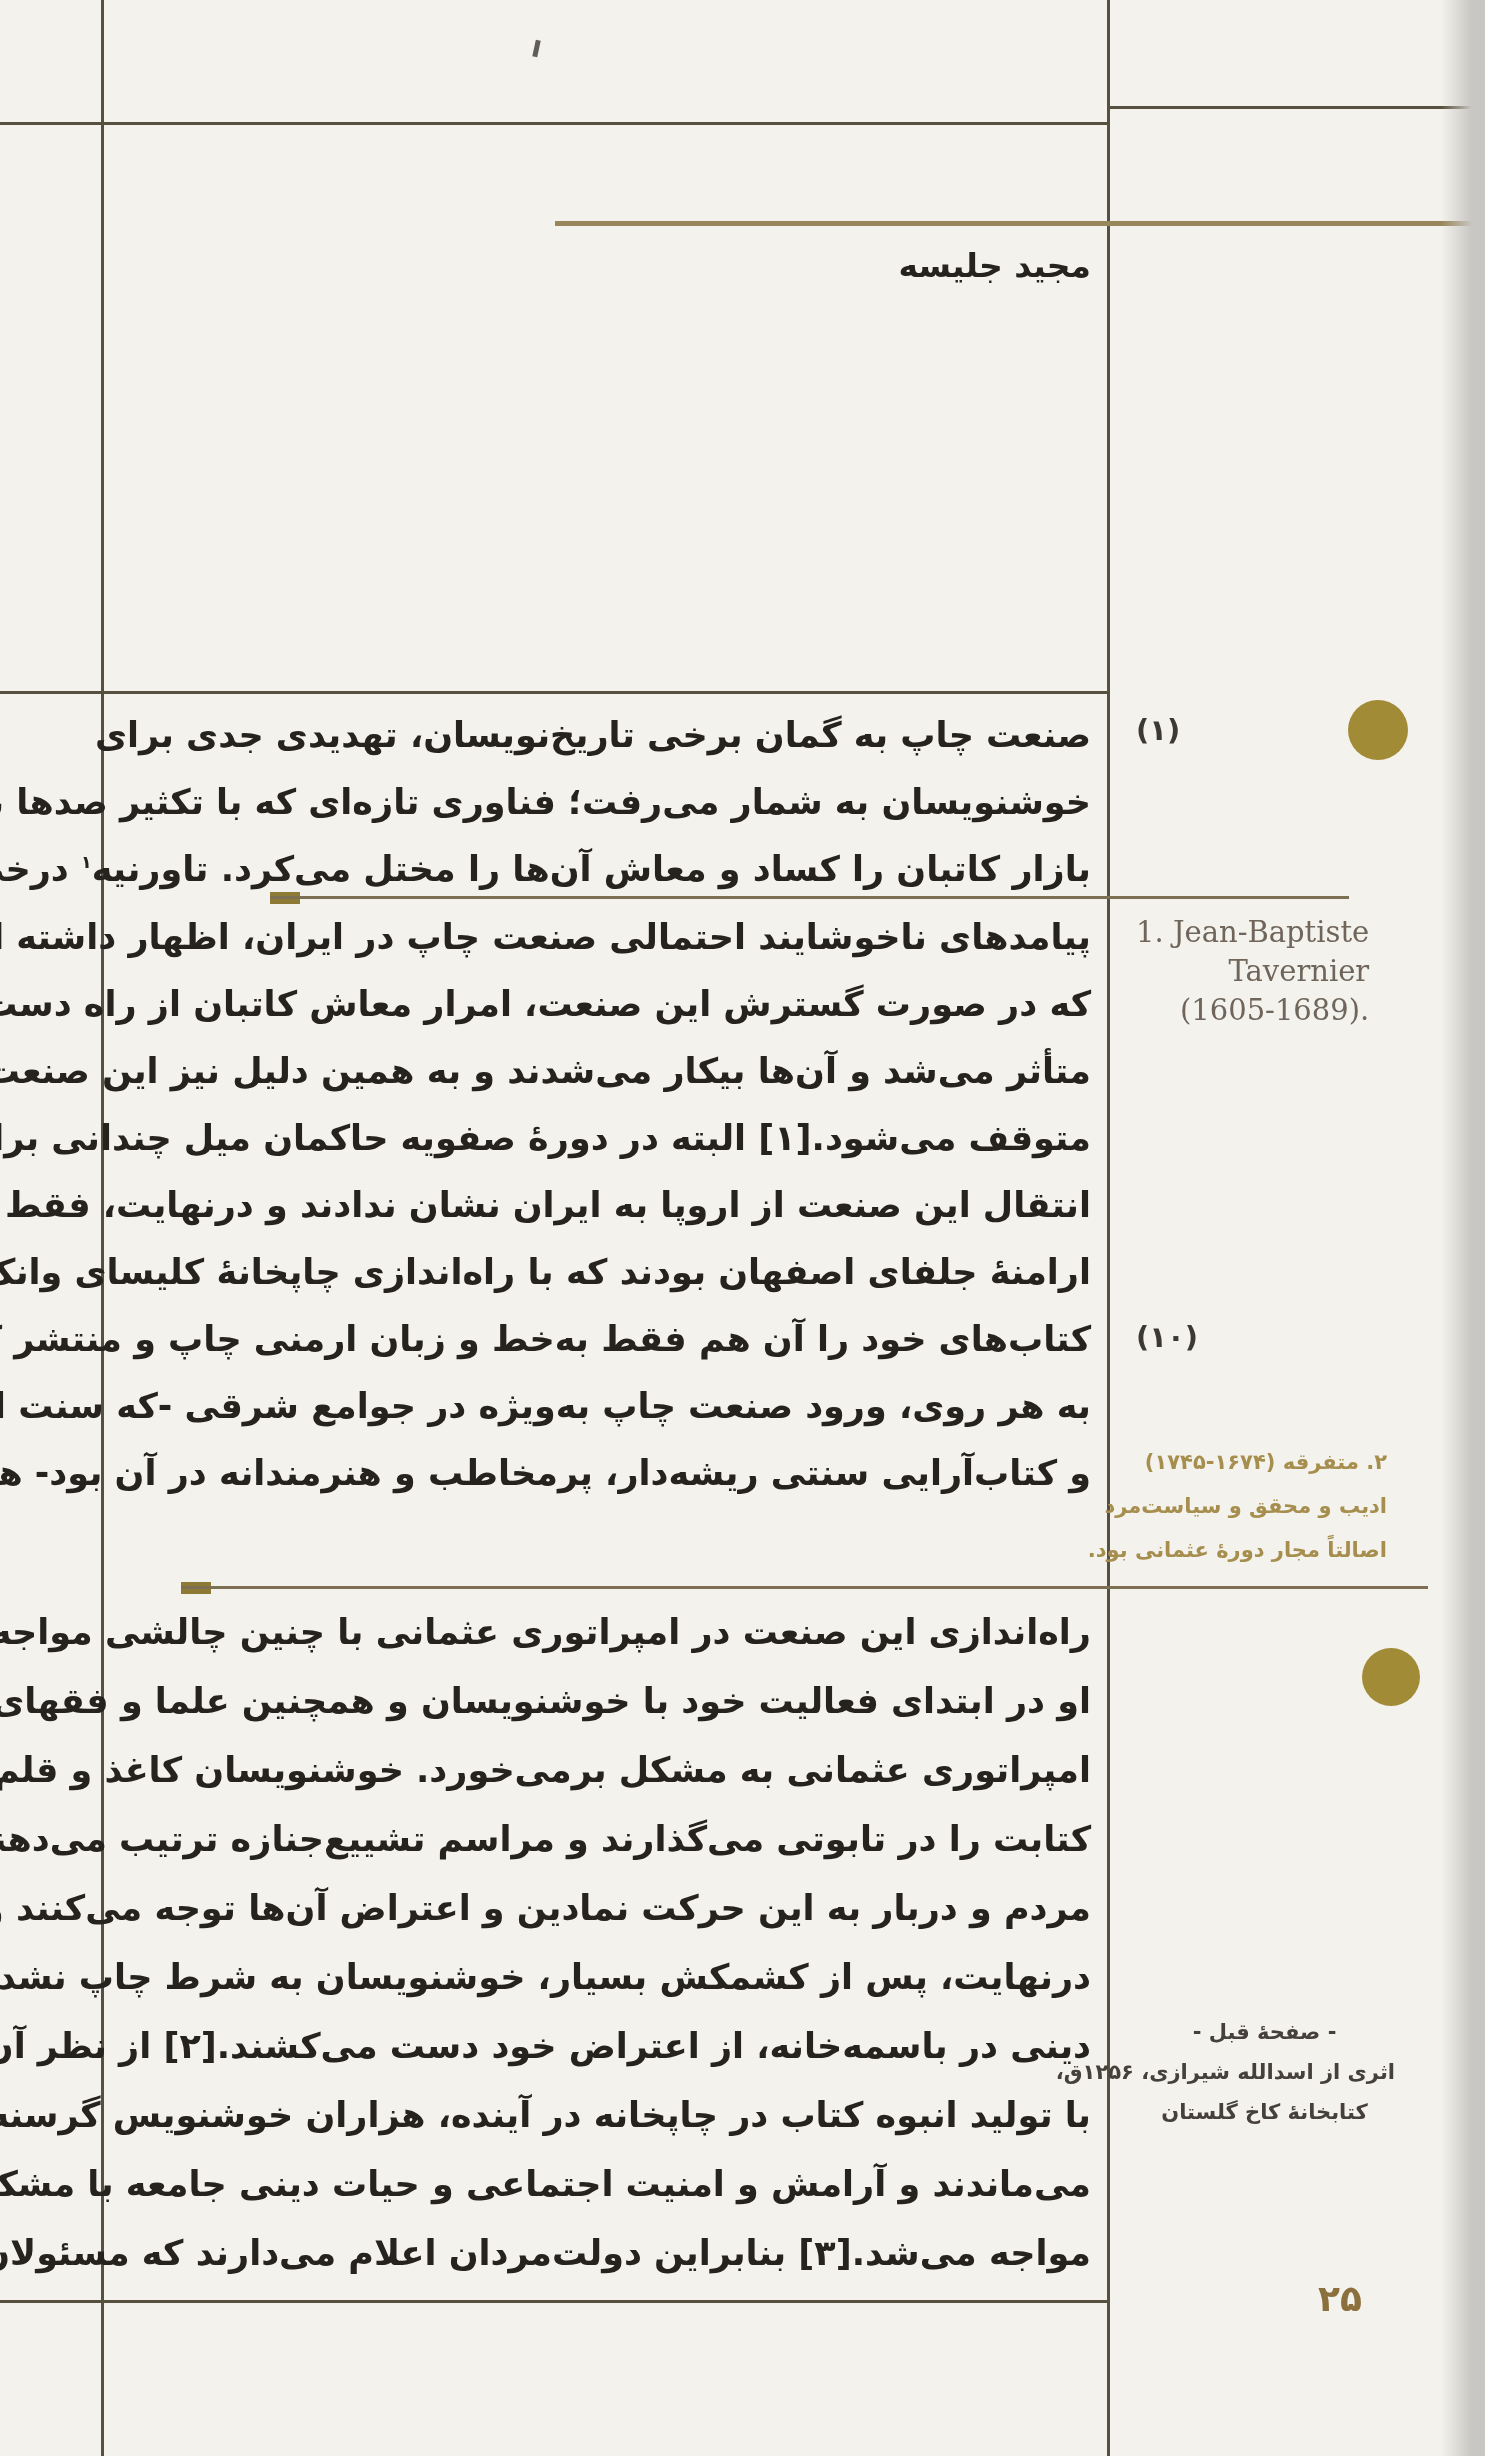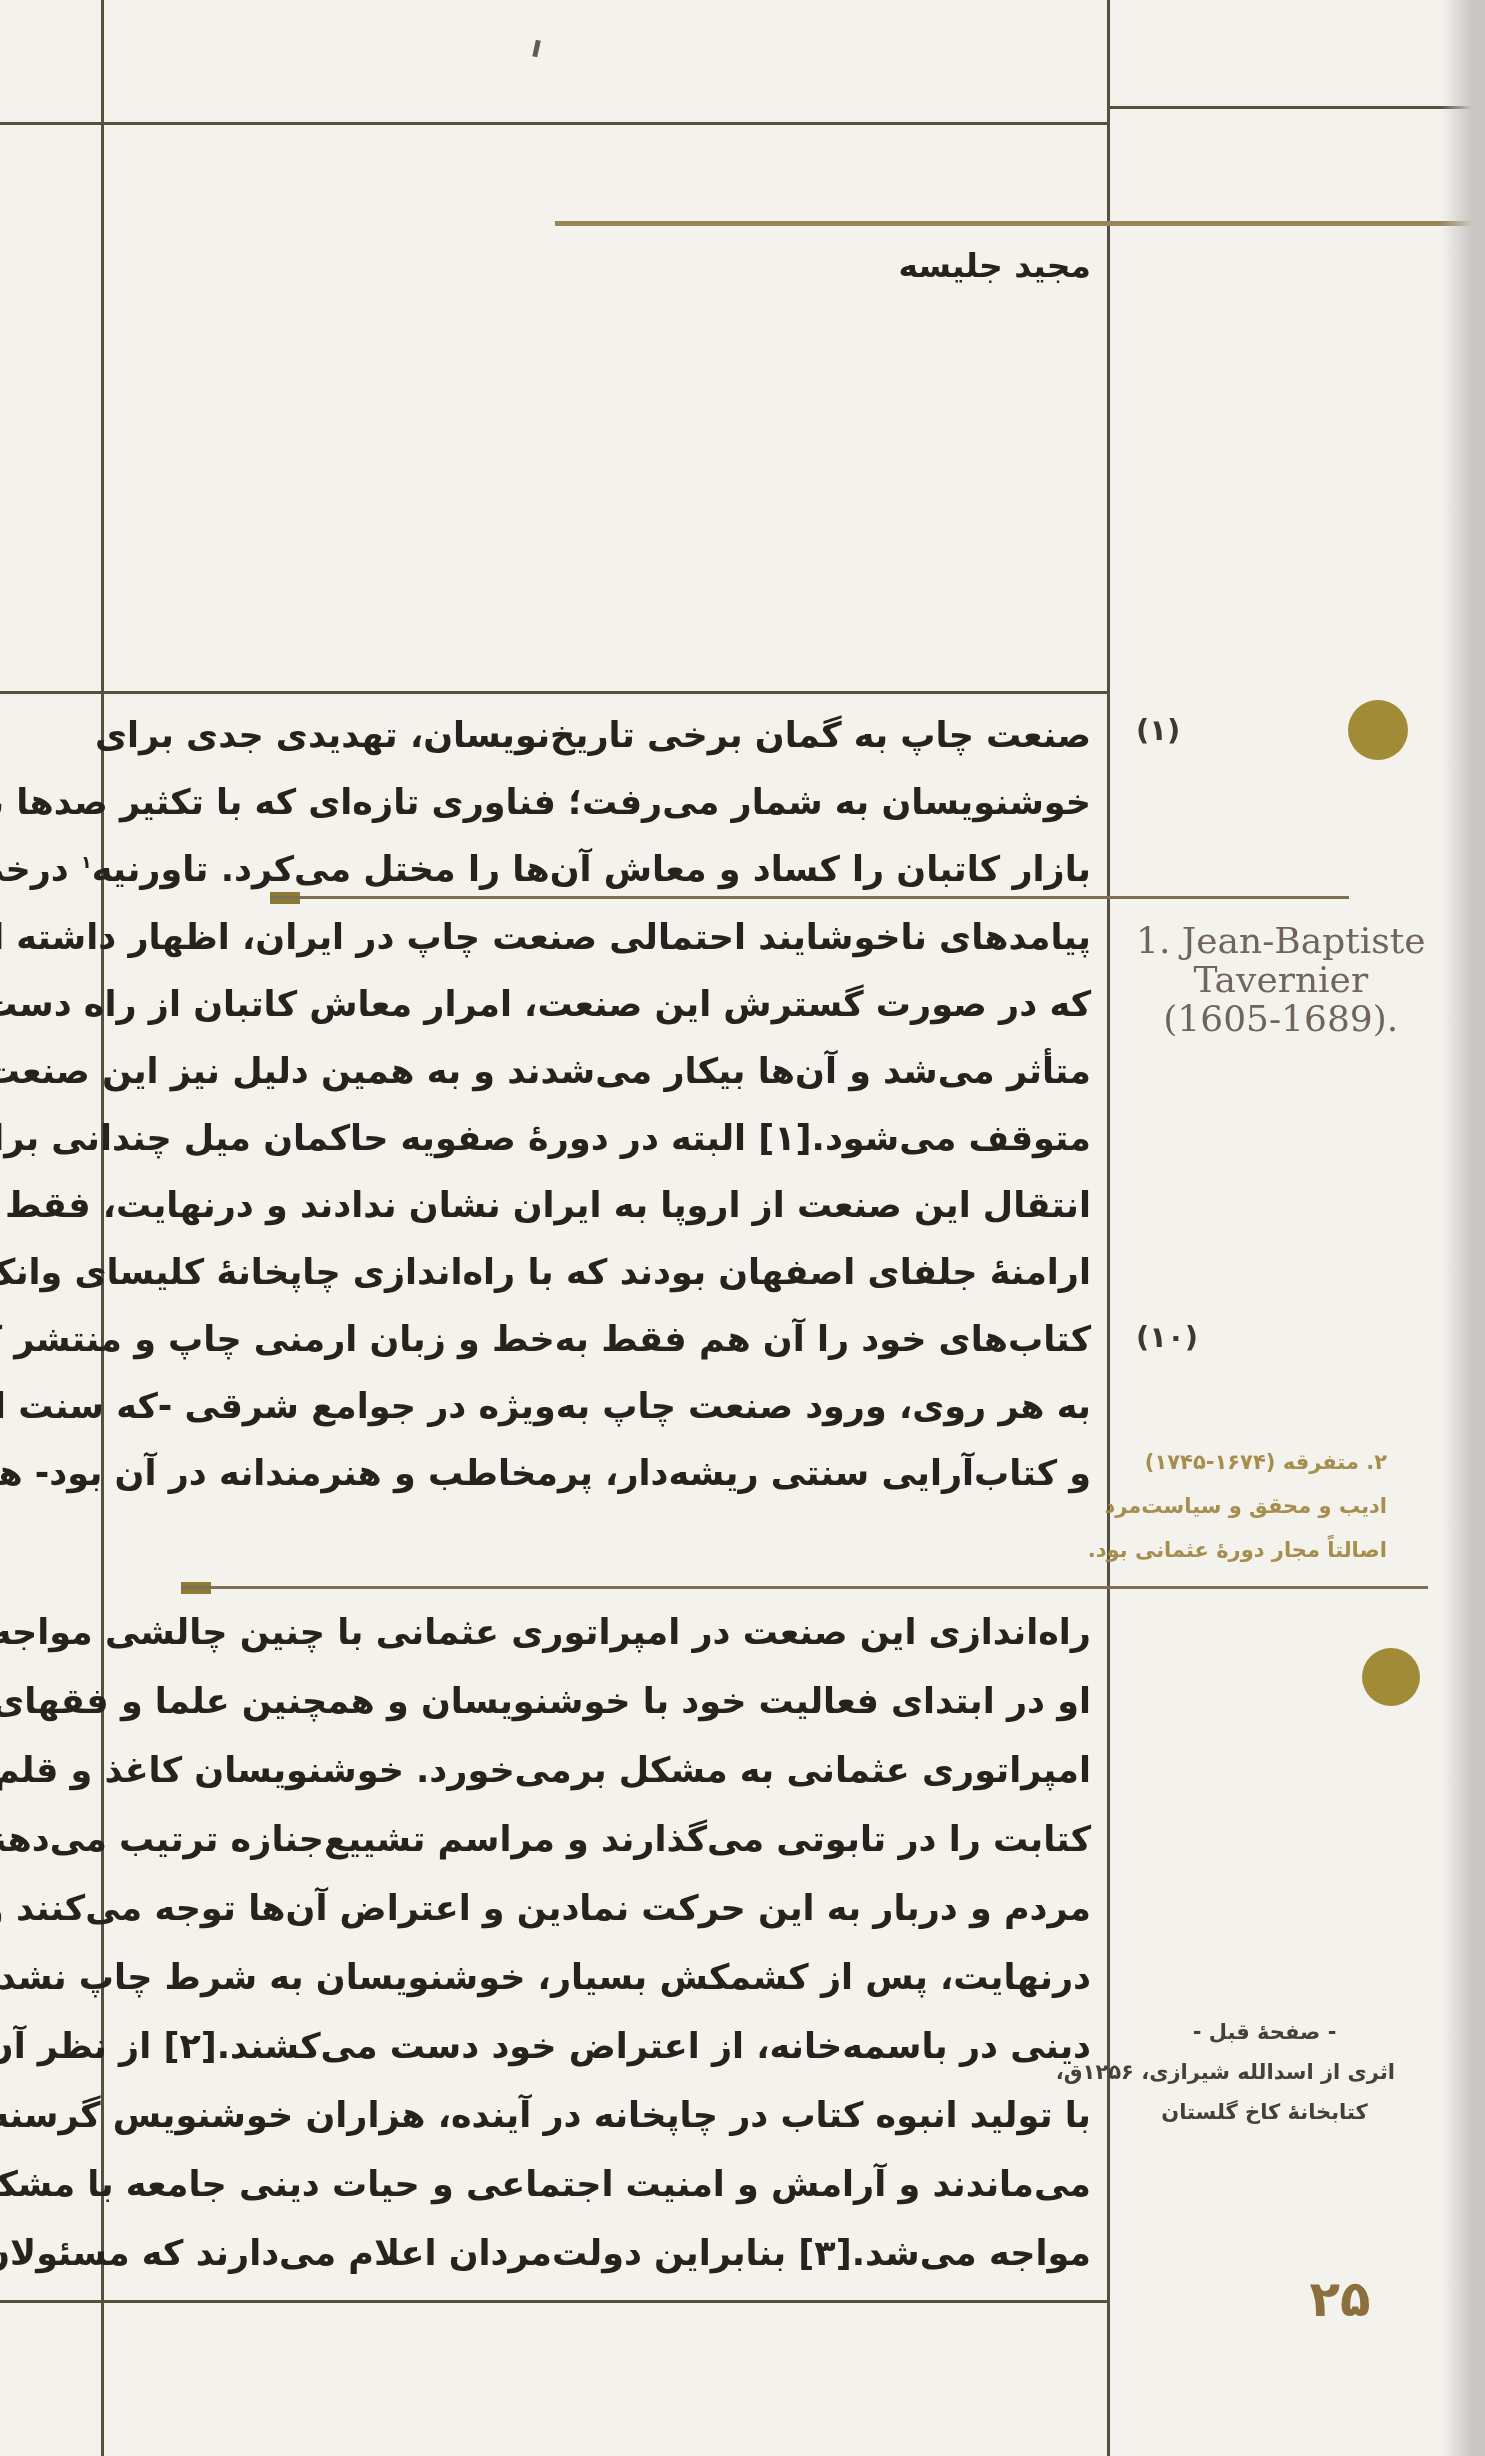--- a/index.html
+++ b/index.html
@@ -30,33 +30,33 @@
     text-align:justify; text-align-last:justify; font-weight:700; font-size:35px;
     color:var(--ink); width:978px; overflow:visible;
   }
   .bl.c{height:69px; line-height:69px;}
   .bl sup{font-size:0.5em; vertical-align:super; line-height:0;}
   .sep-line{height:2.9px; background:var(--separator_gold);}
   .sep-block{height:11.5px; background:var(--separator_block);}
   .dot{border-radius:50%; background:var(--circle_gold);}
   .marker{direction:rtl; font-size:29px; font-weight:700; color:#3c3833; line-height:40px;}
   .fn-en{
-    direction:ltr; font-family:"DejaVu Serif",serif; font-size:36px; line-height:39px;
-    color:var(--footnote_en); text-align:center; white-space:nowrap;margin-top:8px;
+    direction:ltr; font-family:"DejaVu Serif",serif; font-size:29px; line-height:39px;
+    color:var(--footnote_en); text-align:right; white-space:nowrap;
   }
   .fn-fa{
     direction:rtl; font-size:21px; font-weight:700; line-height:44px;
     color:var(--footnote_fa_gold); text-align:right; white-space:nowrap;
   }
   .caption{
     direction:rtl; font-size:21px; font-weight:700; line-height:40px;
     color:var(--caption_ink); text-align:center; white-space:nowrap;
   }
   .pageno{
-    direction:rtl; font-size:50px; font-weight:700; color:var(--page_number_gold);
+    direction:rtl; font-size:36px; font-weight:700; color:var(--page_number_gold);
     text-align:center; line-height:48px;
   }
   .edge-shadow{
     background:linear-gradient(to right, rgba(201,199,195,0), var(--edge_shadow) 70%);
   }
   .artifact{background:#2f2b26; opacity:.75; transform:rotate(12deg);}
 </style>
 </head>
 <body>
 

